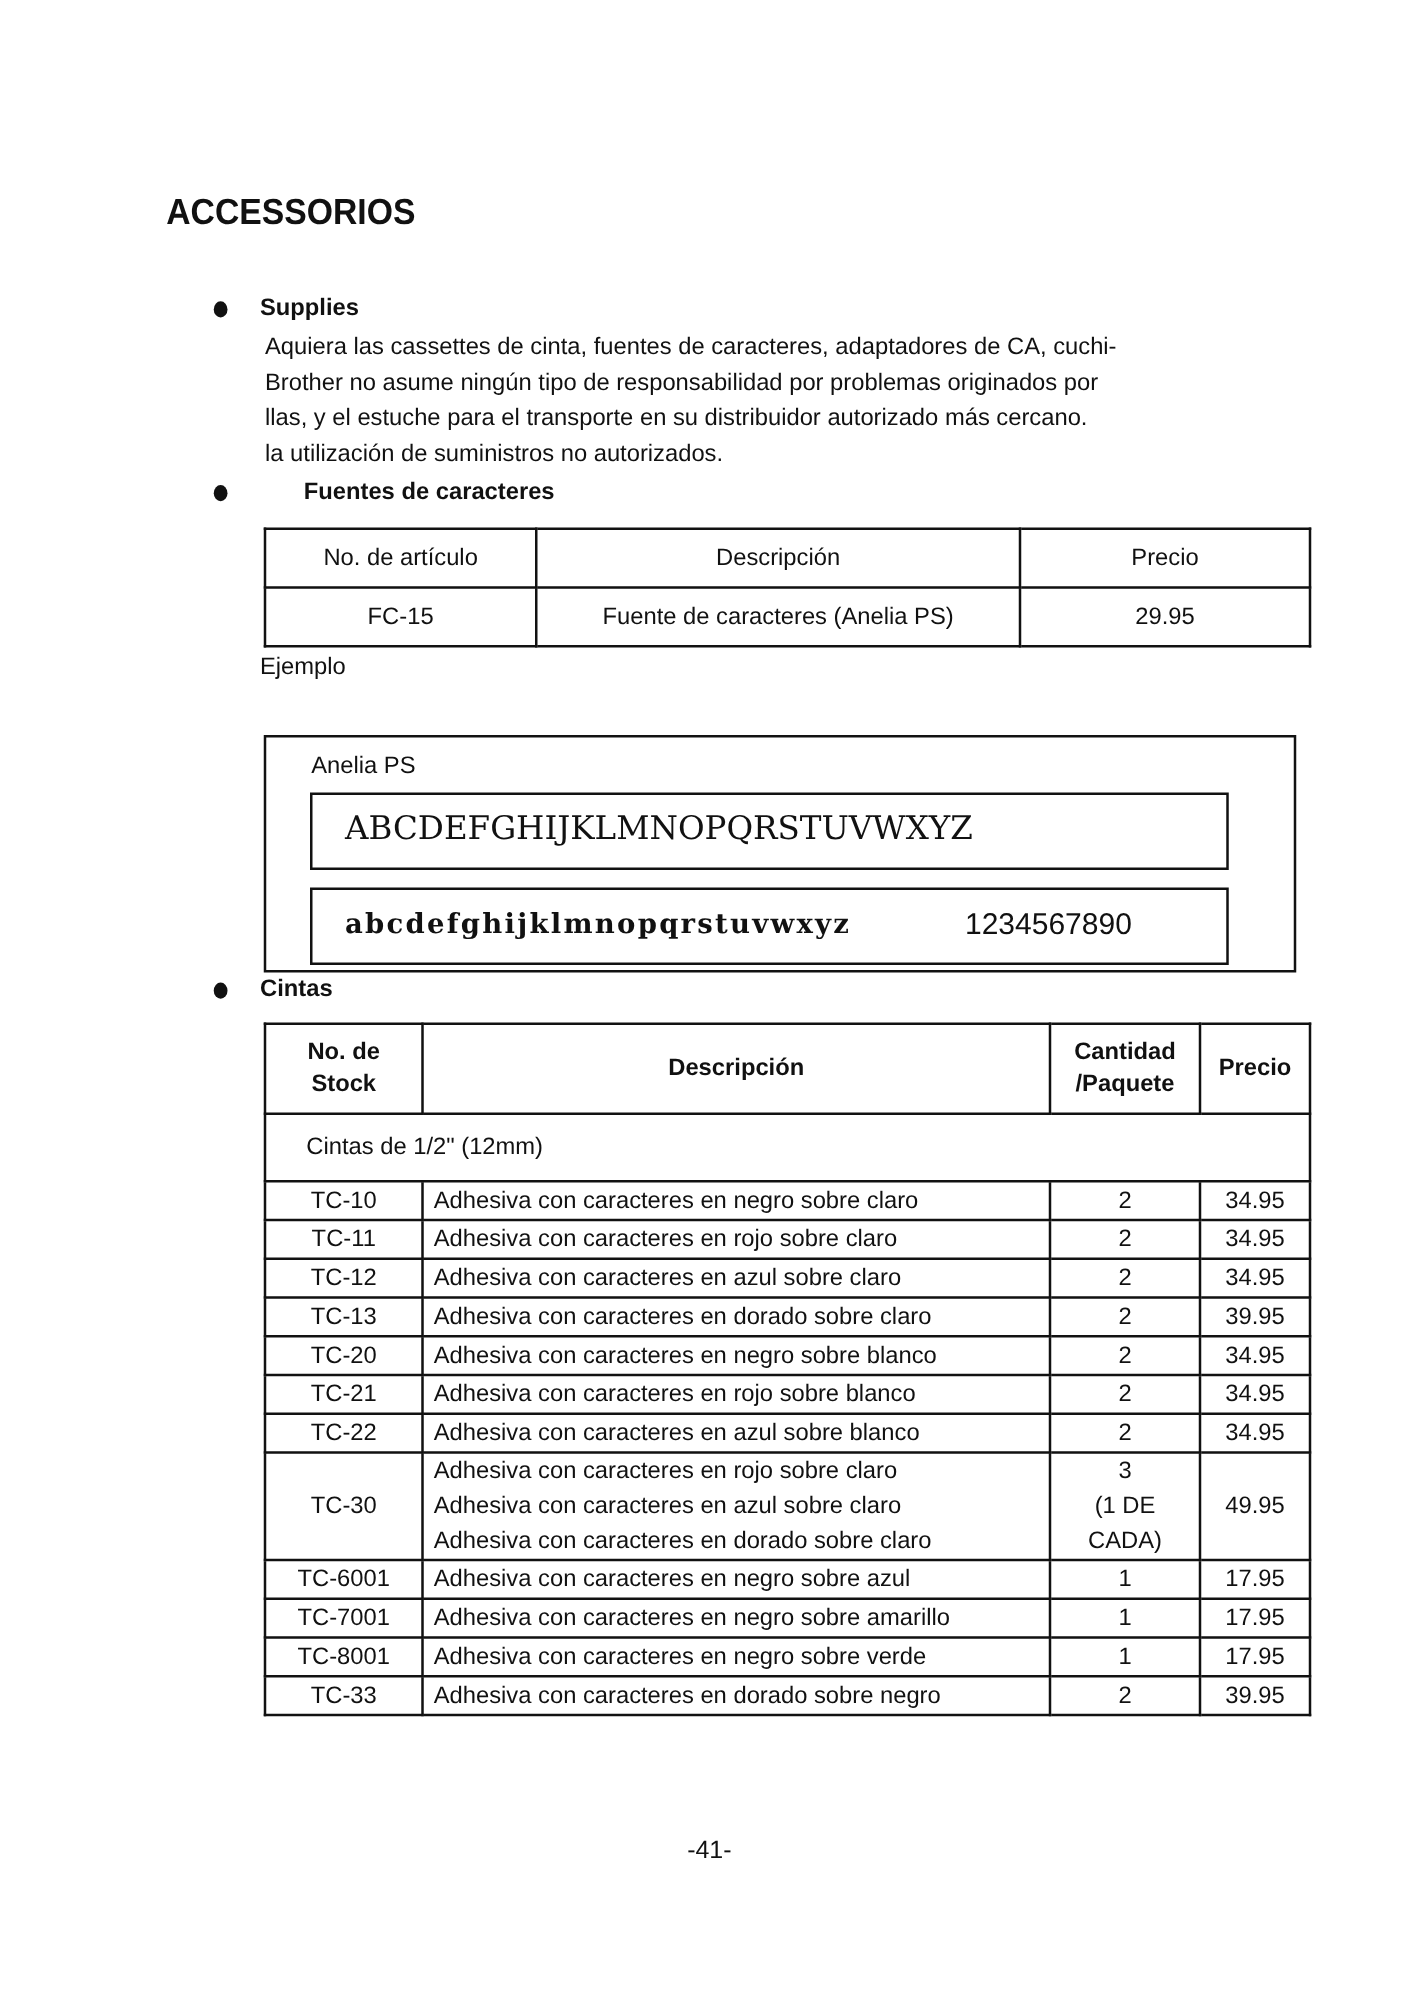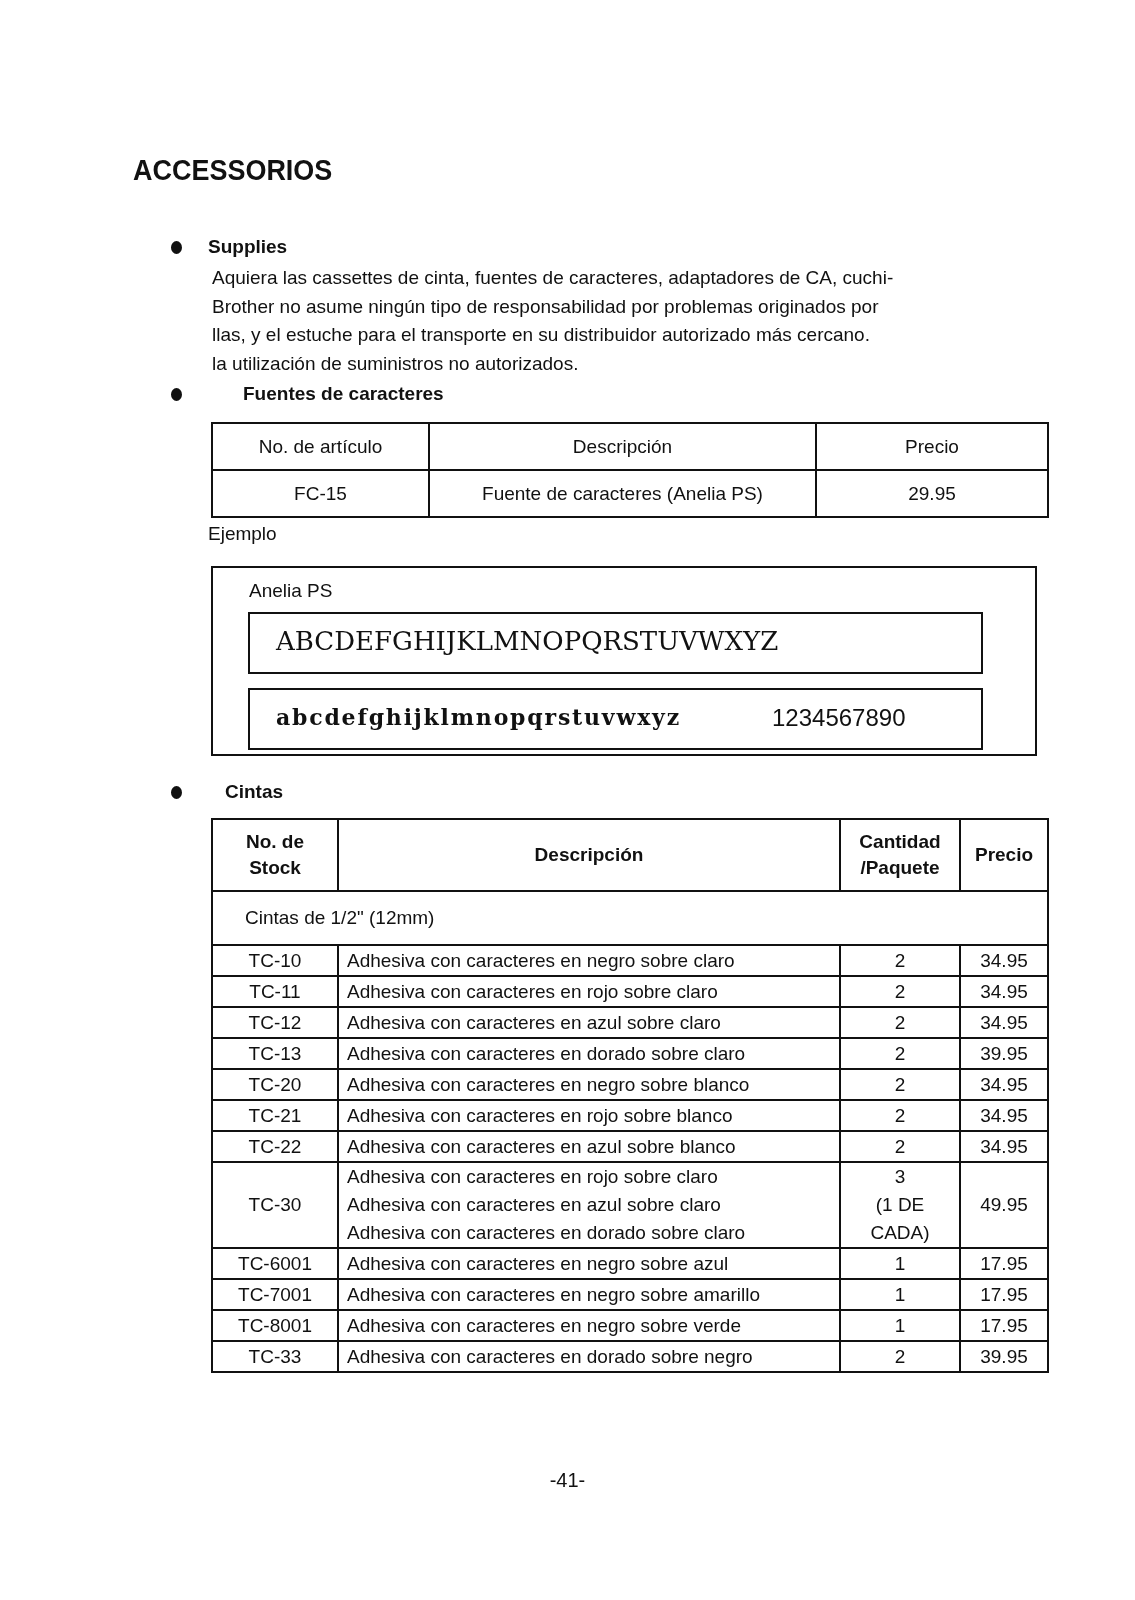--- a/index.html
+++ b/index.html
@@ -25,21 +25,21 @@
   }
   .para div { white-space: nowrap; }
   .label {
     position: absolute; font-size: 19px;
   }
   table { border-collapse: collapse; position: absolute; font-size: 19px; padding-left: 29px; }
   td, th { border: 2px solid #111; padding: 0; font-weight: normal; }
   .fonts-table { left: 211px; top: 422px; width: 838px; }
   .fonts-table td { height: 45px; text-align: center; }
   .example-box {
-    position: absolute; left: 211px; top: 566px; width: 826px; height: 190px;
+    position: absolute; left: 211px; top: 588px; width: 826px; height: 190px;
     border: 2px solid #111; box-sizing: border-box;
   }
   .example-name { position: absolute; left: 36px; top: 12px; font-size: 19px; }
   .sample {
     position: absolute; left: 35px; width: 735px; height: 62px; box-sizing: border-box;
     border: 2px solid #111;
     font-family: "DejaVu Serif", serif; white-space: nowrap;
   }
   .sample.upper { top: 44px; font-size: 26px; }
   .sample.lower { top: 120px; font-size: 22px; font-weight: bold; letter-spacing: 1.8px; }
@@ -93,21 +93,21 @@
   <div class="sample upper">
     <span style="left:26px; top:12px;">ABCDEFGHIJKLMNOPQRSTUVWXYZ</span>
   </div>
   <div class="sample lower">
     <span style="left:26px;">abcdefghijklmnopqrstuvwxyz</span>
     <span style="left:522px; font-family:'Liberation Sans', sans-serif; font-weight:normal; font-size:24px; letter-spacing:0;">1234567890</span>
   </div>
 </div>
 
 <div class="bullet" style="left:171px; top:786px;"></div>
-<div class="heading" style="left:208px; top:781px;margin-left:17px;">Cintas</div>
+<div class="heading" style="left:208px; top:781px;">Cintas</div>
 
 <table class="tape-table" style="top:818px; width:838px;">
   <tbody>
       <tr>
     <th style="width:124px;">
       <span>No. de</span><br>
       <span>Stock</span>
     </th>
     <th style="width:500px;">Descripción</th>
     <th style="width:118px;">

